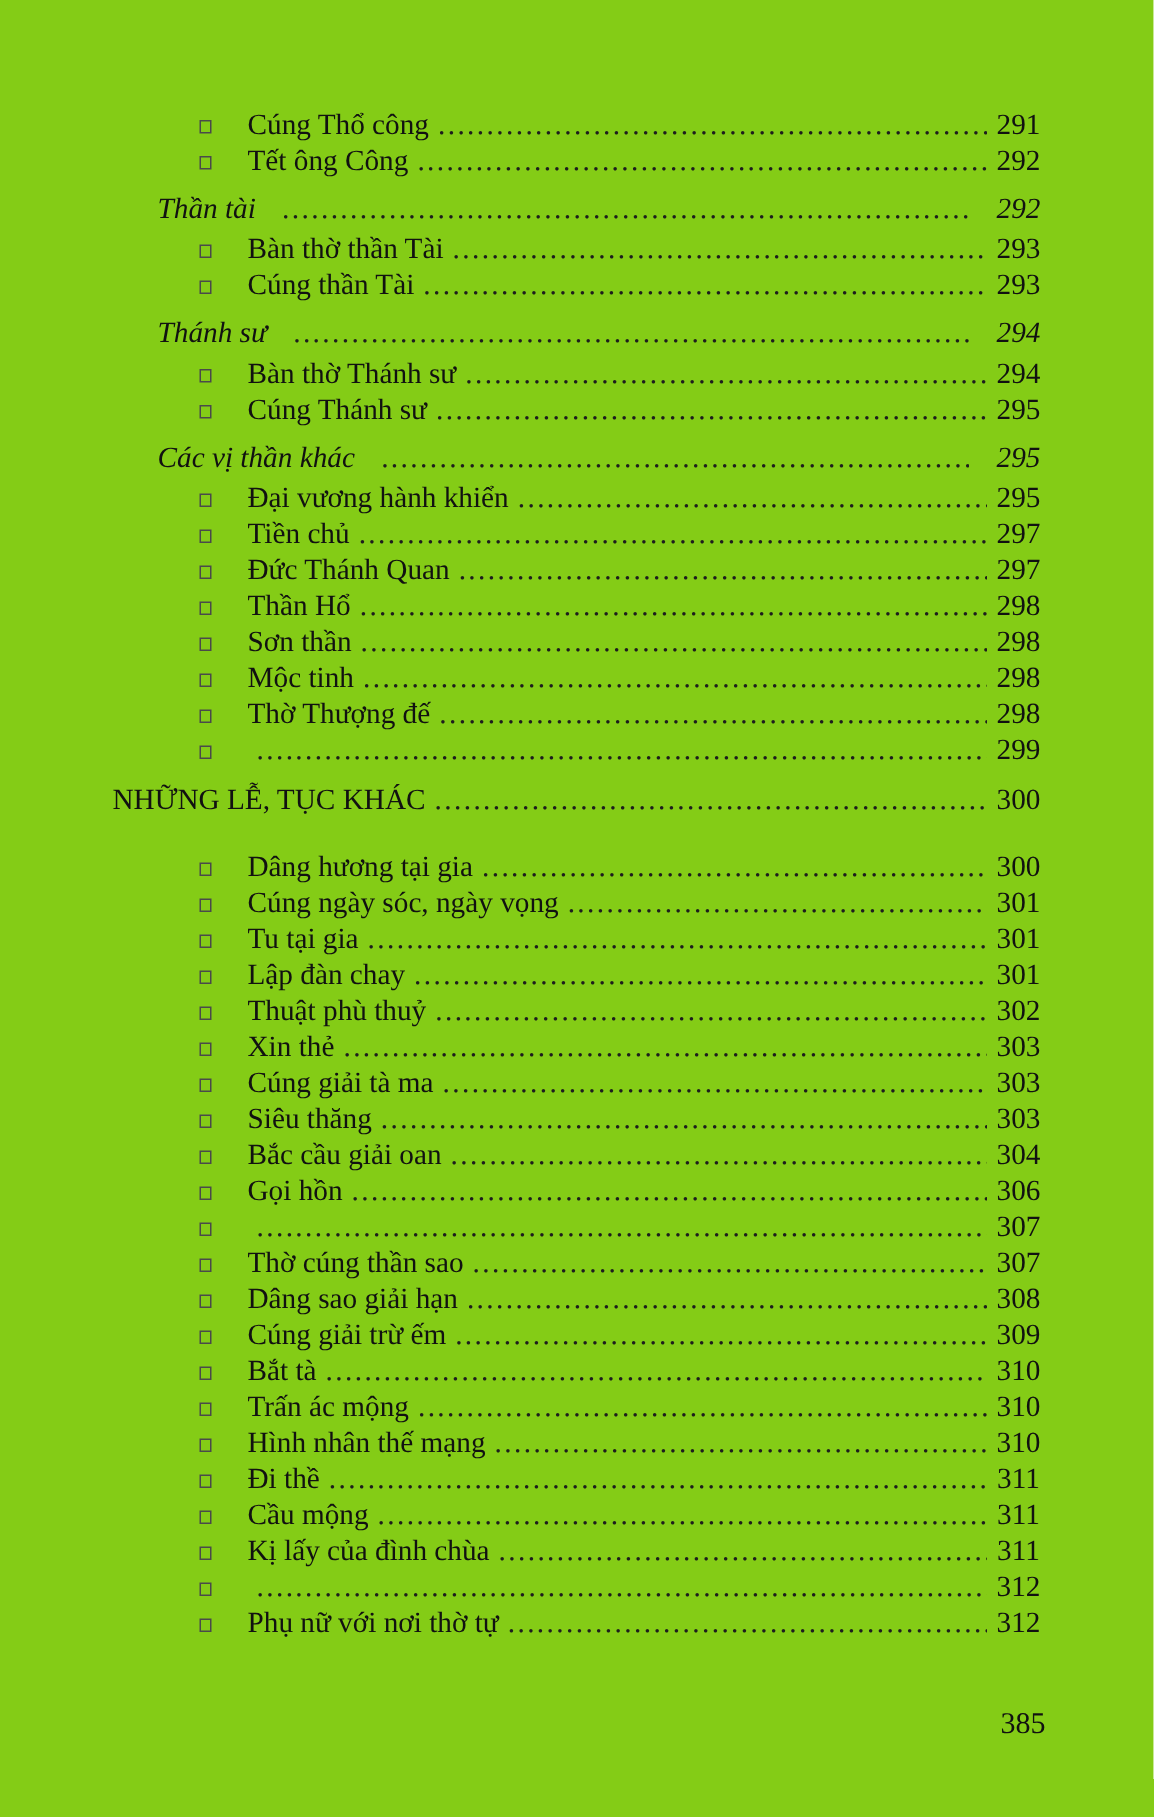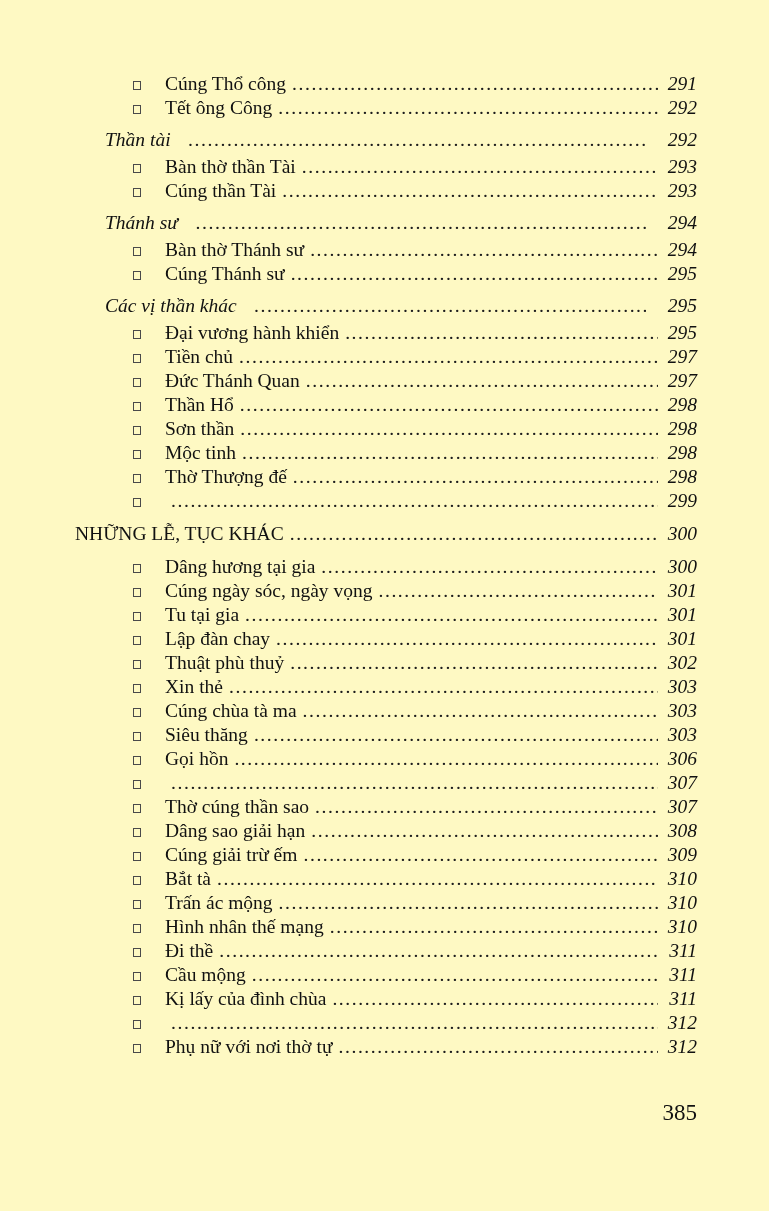--- a/index.html
+++ b/index.html
@@ -5,21 +5,21 @@
   html, body {
     margin: 0;
     padding: 0;
     background: #ffffff;
   }
   .page {
     position: relative;
     box-sizing: border-box;
     width: 769px;
     height: 1211px;
-    background: #fef9c3;
+    background: #84cc16;
     color: #111111;
     font-family: "Liberation Serif", "DejaVu Serif", serif;
     padding: 72px 72px 0 75px;
     overflow: hidden;
   }
   .row {
     display: flex;
     align-items: baseline;
     font-size: 19.5px;
     line-height: 24px;
@@ -28,21 +28,21 @@
   .row.item { padding-left: 58px; }
   .row.heading-italic {
     padding-left: 30px;
     font-style: italic;
     margin-top: 8px;
     margin-bottom: 3px;
     gap: 12px;
   }
   .row.heading-caps {
     margin-top: 9px;
-    margin-bottom: 9px;
+    margin-bottom: 21px;
   }
   .bullet {
     flex: none;
     display: inline-block;
     width: 6px;
     height: 7px;
     border: 1px solid #4a4a4a;
     margin-right: 24px;
   }
   .label { flex: none; }
@@ -54,27 +54,26 @@
     min-width: 10px;
   }
   .leader::after {
     content: "..........................................................................................................................................................";
     letter-spacing: 1.6px;
     color: #1d1d1d;
   }
   .pagenum {
     flex: none;
     min-width: 36px;
-    text-align: right;
-    font-style: italic;
+    text-align: center;
   }
   .folio {
     margin-top: 40px;
     text-align: right;
-    font-size: 23px;
+    font-size: 20px;
     line-height: 28px;
     padding-right: 0;
   }
 </style>
 </head>
 <body>
 
 <div class="page">
   <div>
       <div class="row item">
@@ -211,29 +210,35 @@
         <span class="pagenum">302</span>
       </div>
       <div class="row item">
         <span class="bullet"></span>
         <span class="label">Xin thẻ</span>
         <span class="leader"></span>
         <span class="pagenum">303</span>
       </div>
       <div class="row item">
         <span class="bullet"></span>
-        <span class="label">Cúng chùa tà ma</span>
+        <span class="label">Cúng giải tà ma</span>
         <span class="leader"></span>
         <span class="pagenum">303</span>
       </div>
       <div class="row item">
         <span class="bullet"></span>
         <span class="label">Siêu thăng</span>
         <span class="leader"></span>
         <span class="pagenum">303</span>
+      </div>
+      <div class="row item">
+        <span class="bullet"></span>
+        <span class="label">Bắc cầu giải oan</span>
+        <span class="leader"></span>
+        <span class="pagenum">304</span>
       </div>
       <div class="row item">
         <span class="bullet"></span>
         <span class="label">Gọi hồn</span>
         <span class="leader"></span>
         <span class="pagenum">306</span>
       </div>
       <div class="row item">
         <span class="bullet"></span>
         <span class="leader"></span>

